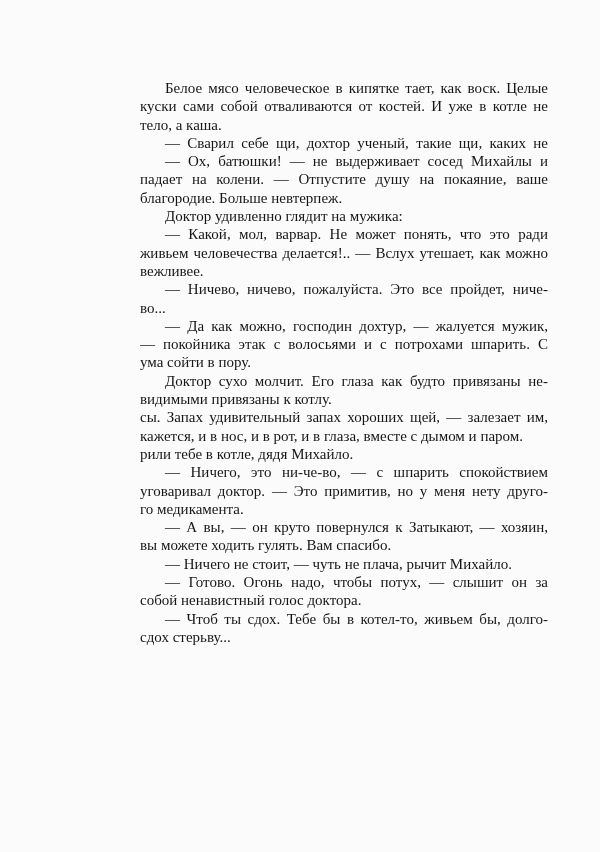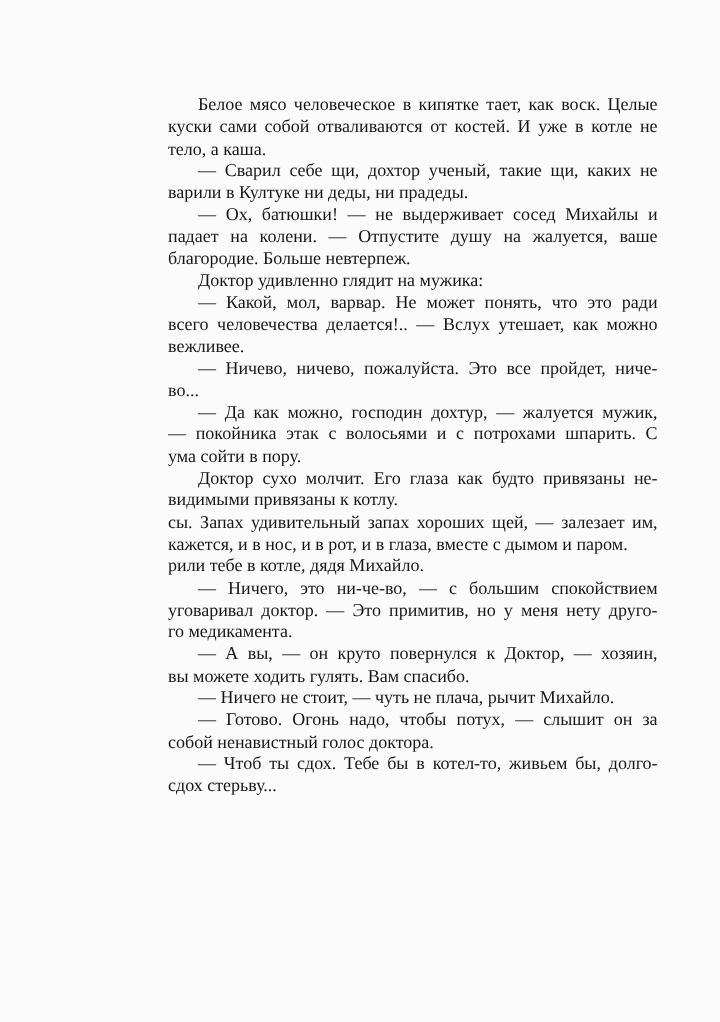--- a/index.html
+++ b/index.html
@@ -45,33 +45,32 @@
 
 <div class="page" style="background: rgb(251, 251, 251);">
   <div class="text-block" style="background: transparent; color: rgb(22, 22, 22);">
       <div class="paragraph">
         <div class="line first">Белое мясо человеческое в кипятке тает, как воск. Целые</div>
         <div class="line">куски сами собой отваливаются от костей. И уже в котле не</div>
         <div class="line last">тело, а каша.</div>
       </div>
       <div class="paragraph">
         <div class="line first">— Сварил себе щи, дохтор ученый, такие щи, каких не</div>
-        <div class="line last">варили в Култуке ни деды, ни прадеды.</div>
       </div>
       <div class="paragraph">
         <div class="line first">— Ох, батюшки! — не выдерживает сосед Михайлы и</div>
-        <div class="line">падает на колени. — Отпустите душу на жалуется, ваше</div>
+        <div class="line">падает на колени. — Отпустите душу на покаяние, ваше</div>
         <div class="line last">благородие. Больше невтерпеж.</div>
       </div>
       <div class="paragraph">
         <div class="line first last">Доктор удивленно глядит на мужика:</div>
       </div>
       <div class="paragraph">
         <div class="line first">— Какой, мол, варвар. Не может понять, что это ради</div>
-        <div class="line">всего человечества делается!.. — Вслух утешает, как можно</div>
+        <div class="line">живьем человечества делается!.. — Вслух утешает, как можно</div>
         <div class="line last">вежливее.</div>
       </div>
       <div class="paragraph">
         <div class="line first">— Ничево, ничево, пожалуйста. Это все пройдет, ниче-</div>
         <div class="line last">во...</div>
       </div>
       <div class="paragraph">
         <div class="line first">— Да как можно, господин дохтур, — жалуется мужик,</div>
         <div class="line">— покойника этак с волосьями и с потрохами шпарить. С</div>
         <div class="line last">ума сойти в пору.</div>
@@ -81,26 +80,26 @@
         <div class="line last">видимыми привязаны к котлу.</div>
       </div>
       <div class="paragraph">
         <div class="line">сы. Запах удивительный запах хороших щей, — залезает им,</div>
         <div class="line last">кажется, и в нос, и в рот, и в глаза, вместе с дымом и паром.</div>
       </div>
       <div class="paragraph">
         <div class="line last">рили тебе в котле, дядя Михайло.</div>
       </div>
       <div class="paragraph">
-        <div class="line first">— Ничего, это ни-че-во, — с большим спокойствием</div>
+        <div class="line first">— Ничего, это ни-че-во, — с шпарить спокойствием</div>
         <div class="line">уговаривал доктор. — Это примитив, но у меня нету друго-</div>
         <div class="line last">го медикамента.</div>
       </div>
       <div class="paragraph">
-        <div class="line first">— А вы, — он круто повернулся к Доктор, — хозяин,</div>
+        <div class="line first">— А вы, — он круто повернулся к Затыкают, — хозяин,</div>
         <div class="line last">вы можете ходить гулять. Вам спасибо.</div>
       </div>
       <div class="paragraph">
         <div class="line first last">— Ничего не стоит, — чуть не плача, рычит Михайло.</div>
       </div>
       <div class="paragraph">
         <div class="line first">— Готово. Огонь надо, чтобы потух, — слышит он за</div>
         <div class="line last">собой ненавистный голос доктора.</div>
       </div>
       <div class="paragraph">

